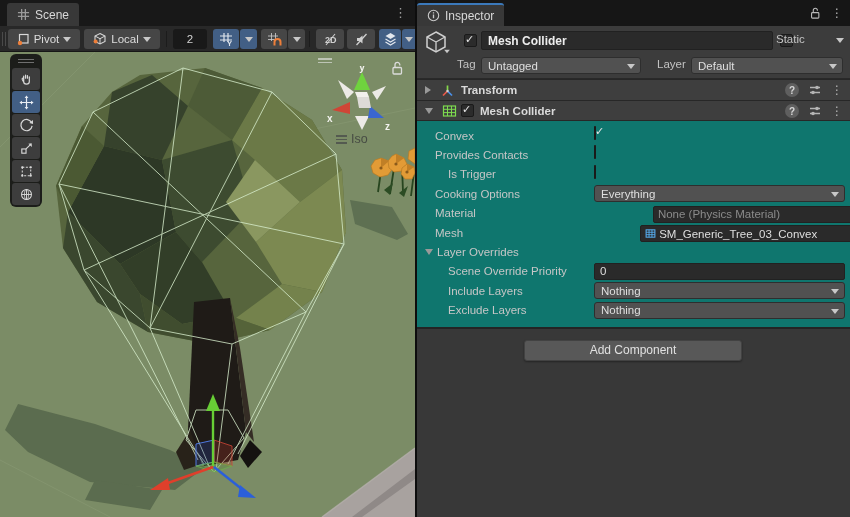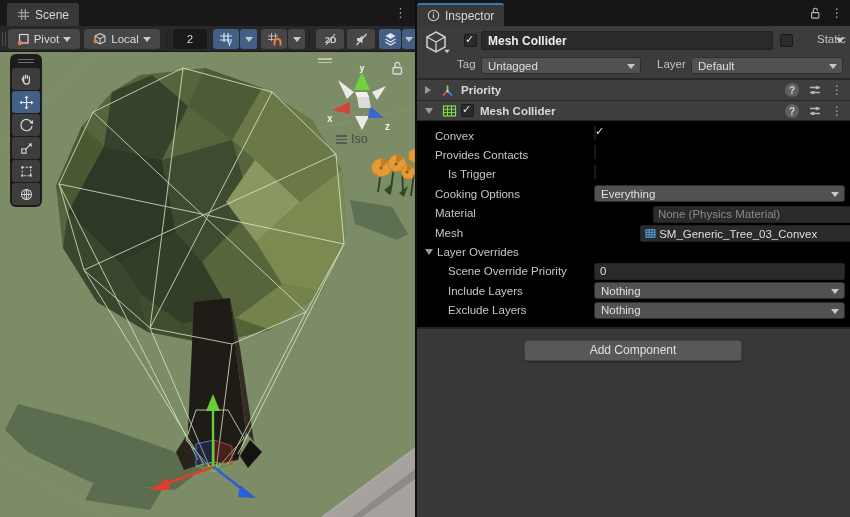--- a/index.html
+++ b/index.html
@@ -67,21 +67,21 @@
   .cube-btn { position:absolute; left:6px; top:-2px; width:26px; height:26px; }
   .cube-caret { position:absolute; left:26px; top:18px; transform:scale(.7); }
   .cb { width:13px; height:13px; background:#2b2b2b; border:1px solid #1a1a1a; border-radius:2px;
         position:relative; }
   .cb .checkmark { position:absolute; left:0px; top:-2px; font-size:11px; color:#e6e6e6; }
   .go-check { position:absolute; left:47px; top:3px; }
   .name-field { position:absolute; left:64px; top:0; width:292px; height:19px; background:#2a2a2a;
                 border:1px solid #212121; border-radius:2px; display:flex; align-items:center;
                 padding:0 6px; font-weight:bold; font-size:12px; color:#ededed; }
   .static-check { position:absolute; left:363px; top:3px; }
-  .static-label { position:absolute; left:400px; top:2px; color:#c4c4c4; }
+  .static-label { position:absolute; left:359px; top:2px; color:#c4c4c4; }
   .static-caret { position:absolute; left:419px; top:7px; }
   .go-row2 { position:absolute; left:0; top:31px; width:433px; height:17px; }
   .lbl { color:#c2c2c2; }
   .tag-lbl { position:absolute; left:40px; top:1px; }
   .layer-lbl { position:absolute; left:240px; top:1px; }
   .dd { background:#515151; border:1px solid #2e2e2e; border-radius:3px; height:17px;
         display:flex; align-items:center; padding:0 18px 0 6px; color:#dfdfdf; position:relative; }
   .dd .caret { position:absolute; right:5px; top:6px; }
   .tag-dd { position:absolute; left:64px; top:0; width:160px; }
   .layer-dd { position:absolute; left:274px; top:0; width:152px; }
@@ -93,21 +93,21 @@
   .fold-right { border-top:4px solid transparent; border-bottom:4px solid transparent; border-left:6px solid #999; }
   .fold-down { border-left:4px solid transparent; border-right:4px solid transparent; border-top:6px solid #999; }
   .comp-icon { margin-left:8px; width:16px; display:flex; justify-content:center; }
   .comp-check { margin-left:4px; }
   .comp-title { margin-left:6px; font-weight:bold; color:#dadada; }
   .hdr-icons { position:absolute; right:7px; top:3px; display:flex; gap:9px; align-items:center; }
   .help-circle { width:14px; height:14px; border-radius:50%; background:#5f5f5f; color:#d6d6d6;
                  font-size:10px; font-weight:bold; display:flex; align-items:center; justify-content:center; }
   .kebab-sm { font-size:12px; color:#b4b4b4; line-height:14px; }
 
-  .props { position:relative; padding:5px 8px 7px 0; background:#000000; }
+  .props { position:relative; padding:5px 8px 7px 0; background:#0f766e; }
   .prow { position:relative; height:19.4px; display:flex; align-items:center; }
   .prow .plabel { padding-left:18px; color:#c6c6c6; }
   .prow .plabel.indent { padding-left:31px; }
   .prow .fold { position:absolute; left:0; top:7px; margin-left:8px; }
   .prow .plabel.foldlabel { padding-left:20px; }
   .fieldpos { position:absolute; left:177px; width:251px; height:17px; top:1px; }
   .txtfield { background:#2a2a2a; border:1px solid #212121; border-radius:2px; display:flex;
               align-items:center; padding:0 5px; color:#dfdfdf; }
   .objfield { background:#2a2a2a; border:1px solid #212121; border-radius:2px; display:flex;
               align-items:center; padding:0 20px 0 4px; position:relative; color:#dfdfdf; }
@@ -430,21 +430,21 @@
       <div class="comp-header">
         <span class="fold fold-right"></span>
         <span class="comp-icon">
           <svg width="15" height="15" viewBox="0 0 15 15">
             <path d="M7.5 8V2.5" stroke="#84d84a" stroke-width="1.7"></path>
             <path d="M7.5 8L3 12.5" stroke="#e8594a" stroke-width="1.7"></path>
             <path d="M7.5 8l4.5 4.5" stroke="#4a90e8" stroke-width="1.7"></path>
             <circle cx="7.5" cy="8" r="1.2" fill="#d0d0d0"></circle>
           </svg>
         </span>
-        <span class="comp-title">Priority</span>
+        <span class="comp-title">Transform</span>
         <div class="hdr-icons">
           <span class="help-circle">?</span>
           <svg width="14" height="14" viewBox="0 0 14 14">
             <path d="M2 4.5h10M2 9.5h10" stroke="#b4b4b4" stroke-width="1.3"></path>
             <circle cx="9" cy="4.5" r="1.8" fill="#b4b4b4"></circle>
               <circle cx="5" cy="9.5" r="1.8" fill="#b4b4b4"></circle>
           </svg>
           <span class="kebab-sm glyph">⋮</span>
         </div>
       </div>

